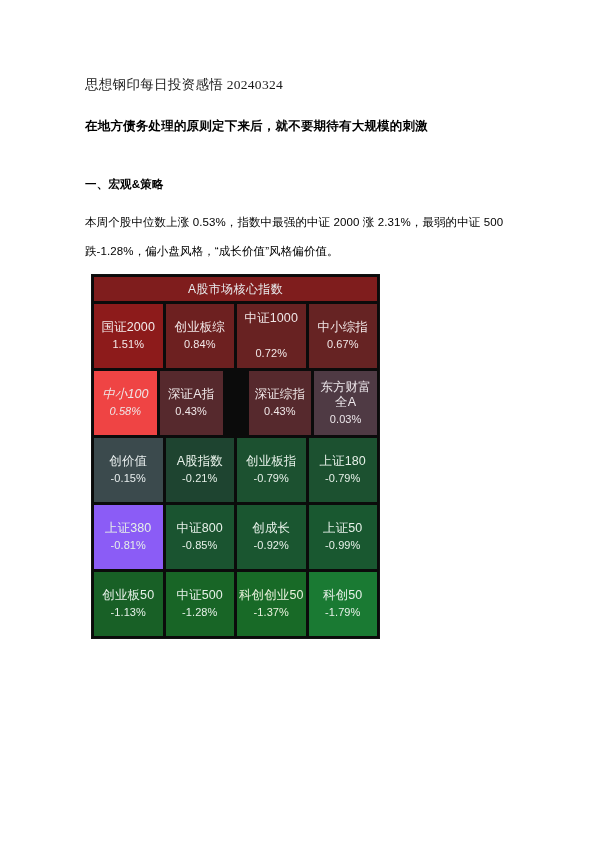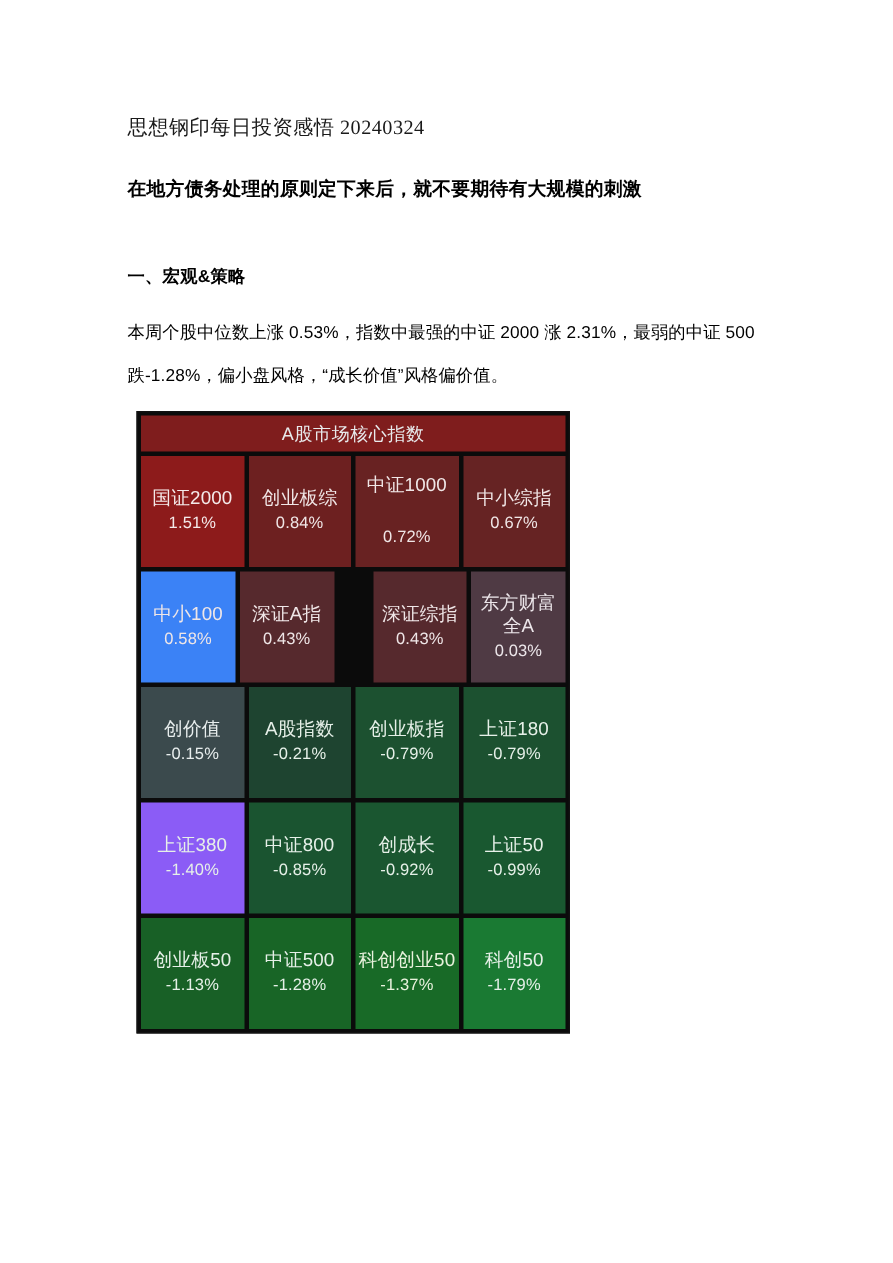--- a/index.html
+++ b/index.html
@@ -89,21 +89,21 @@
   }
   .heatmap-body {
     display: flex;
     flex-direction: column;
     gap: 3px;
     margin-top: 3px;
   }
   .heat-row {
     display: flex;
     gap: 3px;
-    height: 74px;
+    height: 64px;
   }
   .heat-cell {
     flex: 1 1 0;
     min-width: 0;
     display: flex;
     flex-direction: column;
     align-items: center;
     justify-content: center;
     text-align: center;
     box-sizing: border-box;
@@ -153,21 +153,21 @@
           <div class="heat-cell" style="background: rgb(104, 34, 34); gap: 18px;">
             <div class="heat-name" style="color: rgb(240, 230, 230);">中证1000</div>
             <div class="heat-value" style="color: rgb(240, 230, 230);">0.72%</div>
           </div>
           <div class="heat-cell" style="background: rgb(102, 35, 35);">
             <div class="heat-name" style="color: rgb(240, 230, 230);">中小综指</div>
             <div class="heat-value" style="color: rgb(240, 230, 230);">0.67%</div>
           </div>
         </div>
         <div class="heat-row">
-          <div class="heat-cell" style="background: #3b82f6;">
+          <div class="heat-cell" style="background: #ef4444; font-style: italic;">
             <div class="heat-name" style="color: rgb(239, 230, 231);">中小100</div>
             <div class="heat-value" style="color: rgb(239, 230, 231);">0.58%</div>
           </div>
           <div class="heat-cell" style="background: rgb(86, 41, 45);">
             <div class="heat-name" style="color: rgb(239, 230, 231);">深证A指</div>
             <div class="heat-value" style="color: rgb(239, 230, 231);">0.43%</div>
           </div>
           <div class="heat-cell" style="background: rgb(86, 41, 45); margin-left: 23px;">
             <div class="heat-name" style="color: rgb(239, 230, 231);">深证综指</div>
             <div class="heat-value" style="color: rgb(239, 230, 231);">0.43%</div>
@@ -191,21 +191,21 @@
             <div class="heat-value" style="color: rgb(230, 240, 232);">-0.79%</div>
           </div>
           <div class="heat-cell" style="background: rgb(28, 81, 48);">
             <div class="heat-name" style="color: rgb(230, 240, 232);">上证180</div>
             <div class="heat-value" style="color: rgb(230, 240, 232);">-0.79%</div>
           </div>
         </div>
         <div class="heat-row">
           <div class="heat-cell" style="background: #8b5cf6;">
             <div class="heat-name" style="color: rgb(230, 240, 232);">上证380</div>
-            <div class="heat-value" style="color: rgb(230, 240, 232);">-1.40%</div>
+            <div class="heat-value" style="color: rgb(230, 240, 232);">-0.81%</div>
           </div>
           <div class="heat-cell" style="background: rgb(26, 84, 48);">
             <div class="heat-name" style="color: rgb(230, 240, 232);">中证800</div>
             <div class="heat-value" style="color: rgb(230, 240, 232);">-0.85%</div>
           </div>
           <div class="heat-cell" style="background: rgb(26, 86, 48);">
             <div class="heat-name" style="color: rgb(230, 240, 232);">创成长</div>
             <div class="heat-value" style="color: rgb(230, 240, 232);">-0.92%</div>
           </div>
           <div class="heat-cell" style="background: rgb(25, 88, 48);">

